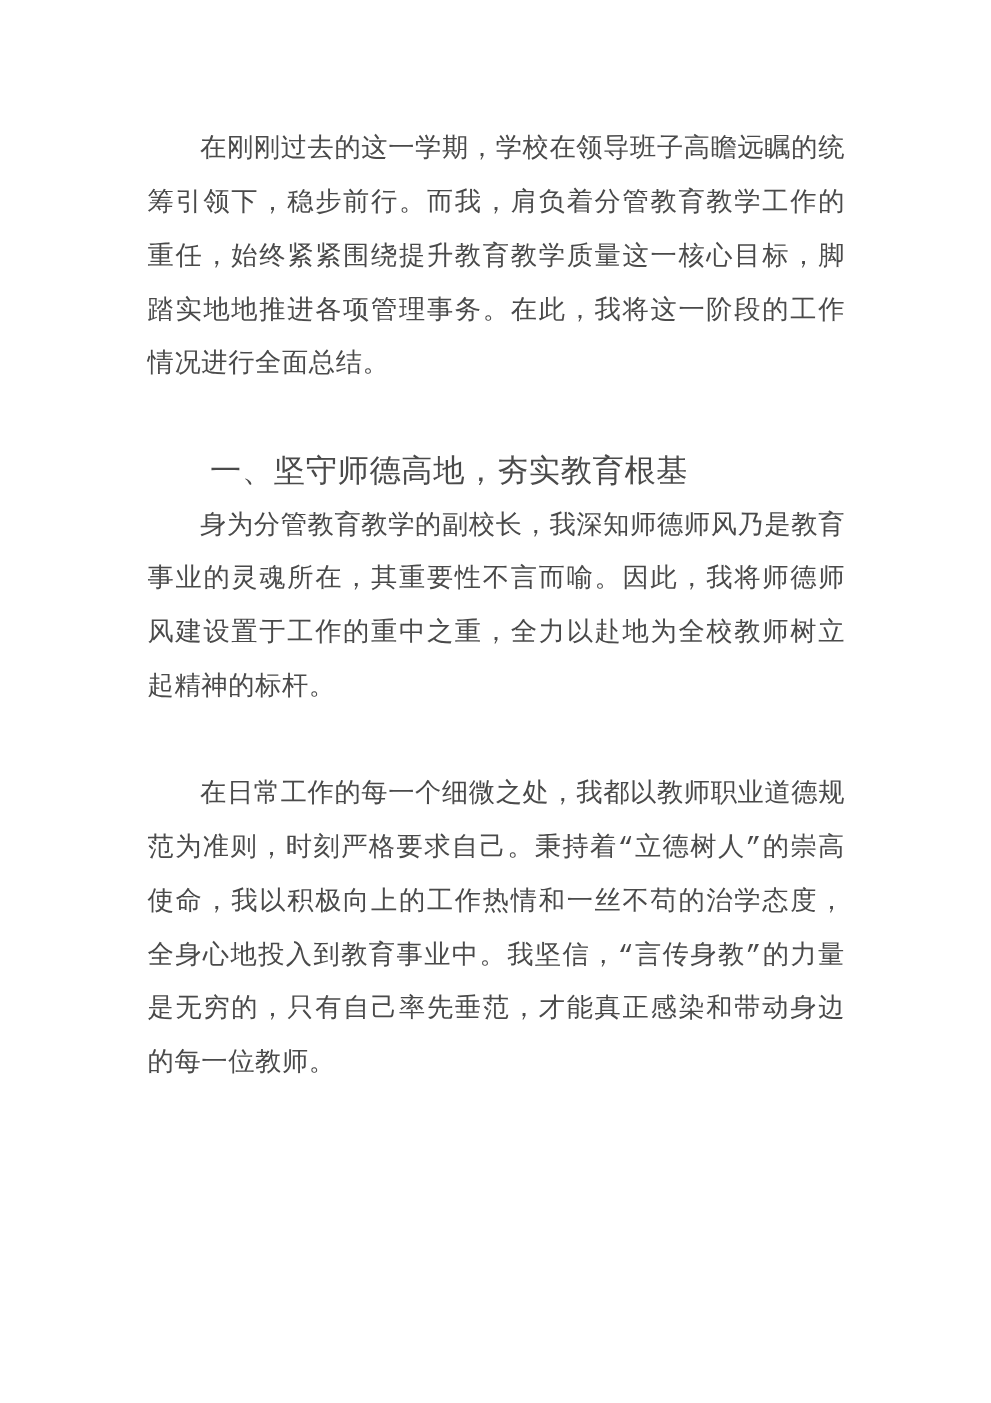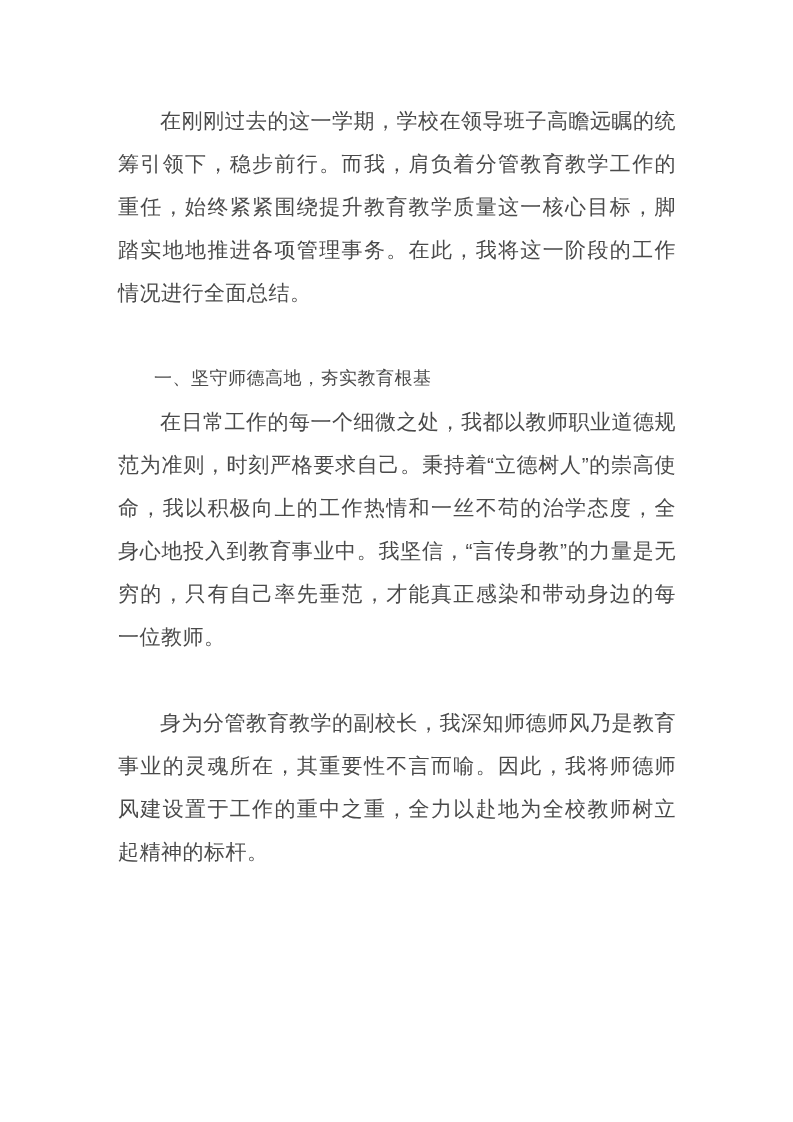--- a/index.html
+++ b/index.html
@@ -9,50 +9,50 @@
   }
   .page {
     position: relative;
     width: 793px;
     height: 1122px;
     margin: 0 auto;
     background: #ffffff;
     box-sizing: border-box;
     padding: 99px 117px 0 118px;
     overflow: hidden;
-    font-family: Liberation Sans, sans-serif;
+    font-family: Liberation Mono, monospace;
     font-size: 21px;
     line-height: 43px;
     letter-spacing: 0.5px;
     color: #4a4a4a;
   }
   .para {
     margin: 0 0 43px 0;
     text-indent: 2em;
     text-align: justify;
     text-justify: inter-character;
   }
   .heading {
     margin: 0;
     padding: 0;
-    font-size: 18px;
+    font-size: 25px;
     font-weight: normal;
     text-indent: 2em;
     text-align: left;
     letter-spacing: 0.5px;
   }
   .para.last {
     margin-bottom: 0;
   }
 </style>
 </head>
 <body>
 
 <div class="page">
   <p class="para">在刚刚过去的这一学期，学校在领导班子高瞻远瞩的统筹引领下，稳步前行。而我，肩负着分管教育教学工作的重任，始终紧紧围绕提升教育教学质量这一核心目标，脚踏实地地推进各项管理事务。在此，我将这一阶段的工作情况进行全面总结。</p>
 
   <h2 class="heading">一、坚守师德高地，夯实教育根基</h2>
 
+  <p class="para">身为分管教育教学的副校长，我深知师德师风乃是教育事业的灵魂所在，其重要性不言而喻。因此，我将师德师风建设置于工作的重中之重，全力以赴地为全校教师树立起精神的标杆。</p>
+
   <p class="para">在日常工作的每一个细微之处，我都以教师职业道德规范为准则，时刻严格要求自己。秉持着“立德树人”的崇高使命，我以积极向上的工作热情和一丝不苟的治学态度，全身心地投入到教育事业中。我坚信，“言传身教”的力量是无穷的，只有自己率先垂范，才能真正感染和带动身边的每一位教师。</p>
-
-  <p class="para">身为分管教育教学的副校长，我深知师德师风乃是教育事业的灵魂所在，其重要性不言而喻。因此，我将师德师风建设置于工作的重中之重，全力以赴地为全校教师树立起精神的标杆。</p>
 
 </div>
 
 </body></html>

